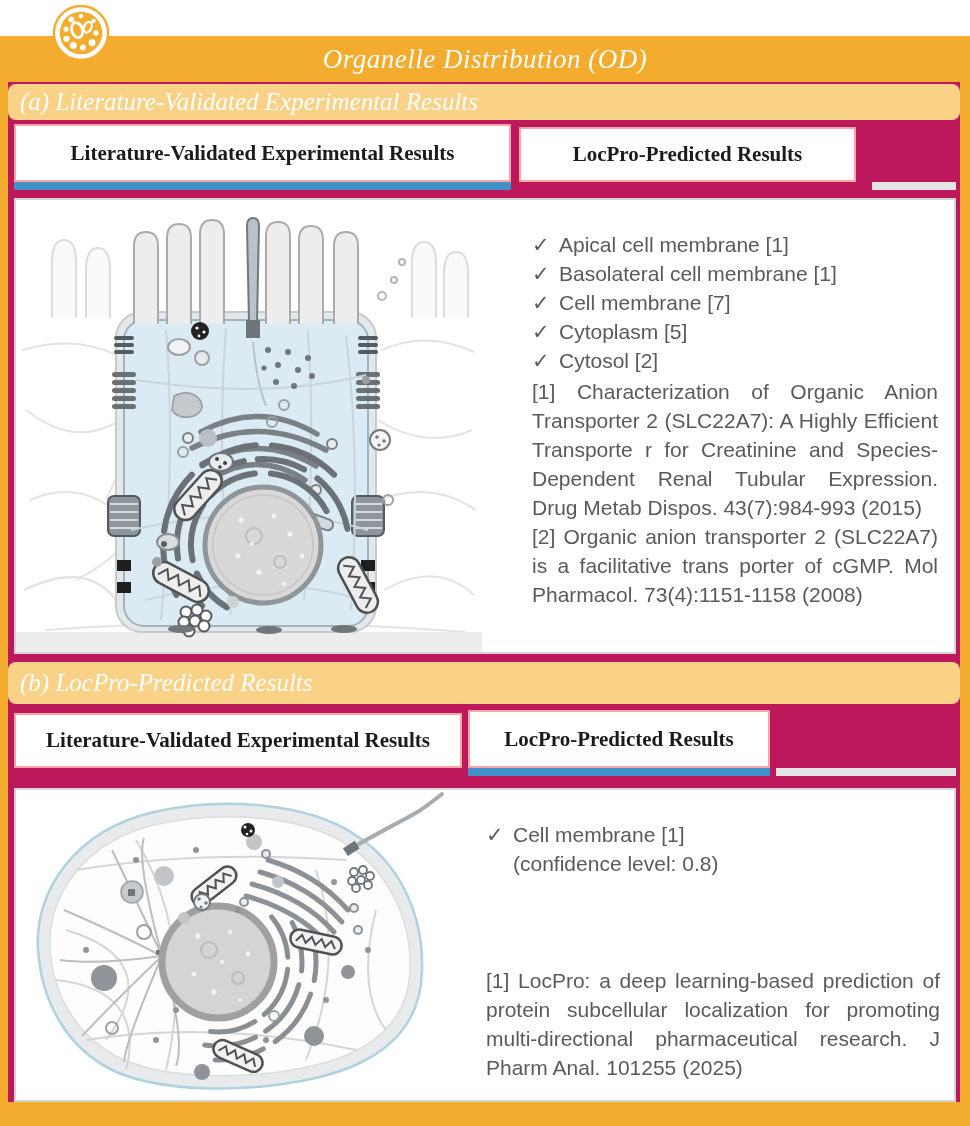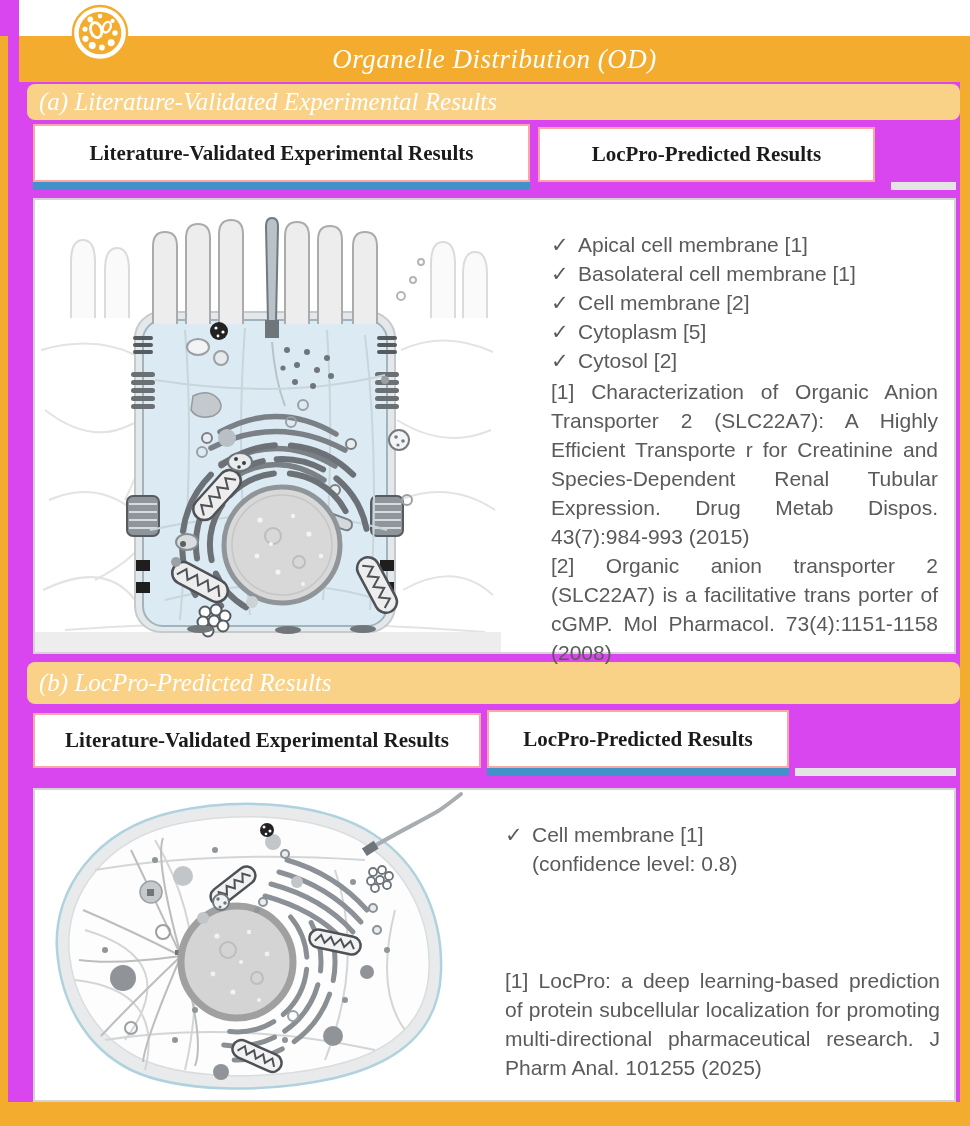--- a/index.html
+++ b/index.html
@@ -1,19 +1,19 @@
 <!DOCTYPE html>
 <html><head>
 <meta charset="utf-8">
 <style>
   * { margin:0; padding:0; box-sizing:border-box; }
   body { background:#fff; }
   .page{
     position:relative; width:970px; height:1126px; overflow:hidden;
-    background:#d946ef; font-family:"Liberation Sans", sans-serif;padding-left:19px;
+    background:#be185d; font-family:"Liberation Sans", sans-serif;
   }
   
   .stripe{ position:absolute; top:36px; bottom:0; background:#F4AC2F; z-index:0; }
   .stripe.left{ left:0; width:8px; }
   .stripe.right{ right:0; width:10px; }
   .bottom-bar{ position:absolute; left:0; right:0; bottom:0; height:24px; background:#F4AC2F; z-index:0; }
   .flow{ position:relative; z-index:1; }
 
   .top-strip{ height:36px; background:#fff; position:relative; }
   .app-icon{ position:absolute; left:52px; top:4px; width:58px; height:58px; z-index:3; }
@@ -315,21 +315,21 @@
           <div class="result-item">
             <span class="check">✓</span>
             <span>Apical cell membrane [1]</span>
           </div>
           <div class="result-item">
             <span class="check">✓</span>
             <span>Basolateral cell membrane [1]</span>
           </div>
           <div class="result-item">
             <span class="check">✓</span>
-            <span>Cell membrane [2]</span>
+            <span>Cell membrane [7]</span>
           </div>
           <div class="result-item">
             <span class="check">✓</span>
             <span>Cytoplasm [5]</span>
           </div>
           <div class="result-item">
             <span class="check">✓</span>
             <span>Cytosol [2]</span>
           </div>
         </div>

